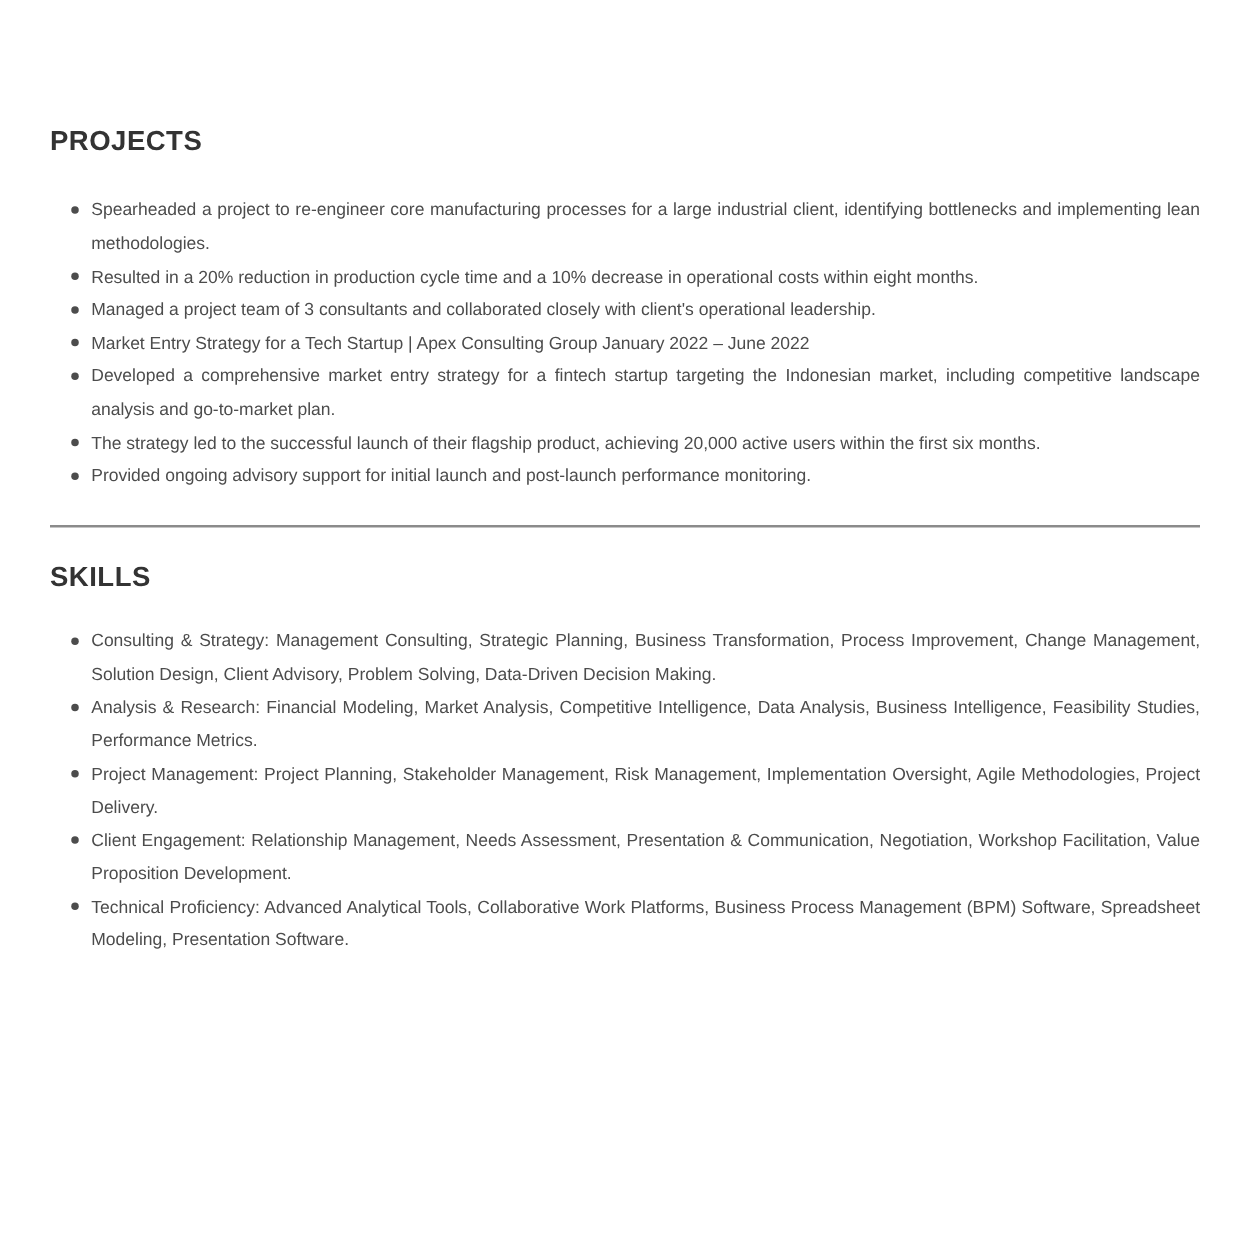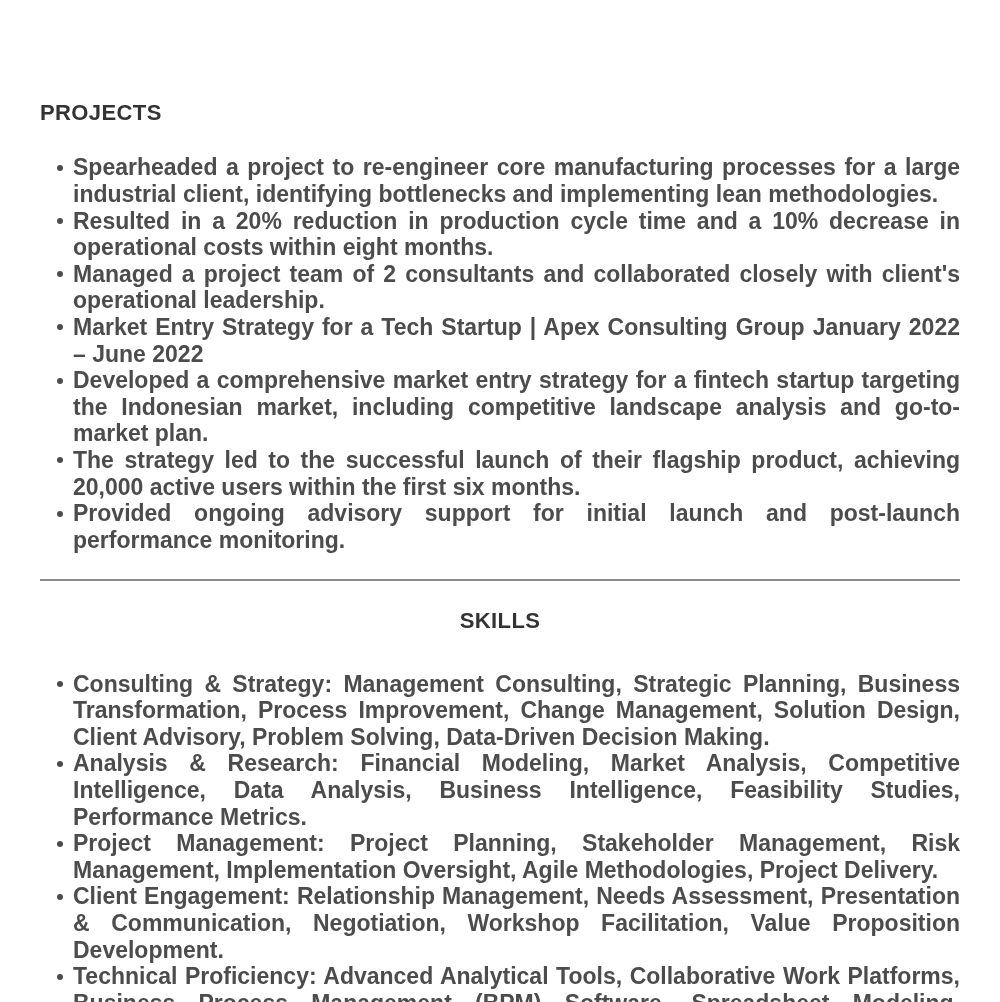--- a/index.html
+++ b/index.html
@@ -19,34 +19,33 @@
   }
   .section-title {
     margin: 0;
     font-size: 22px;
     line-height: 1.2;
     font-weight: 700;
     letter-spacing: 0.4px;
     color: #333333;
   }
   .section-title.projects { margin-bottom: 28px; margin-top: 44px; }
-  .section-title.skills   { margin-bottom: 36px; text-align: center; }
+  .section-title.skills   { margin-bottom: 24px; }
   ul.bullet-list {
     list-style: none;
     margin: 0;
     padding: 0 0 0 33px;
   }
   li.bullet {
     position: relative;
-    font-size: 23px;
+    font-size: 14px;
     line-height: 26.6px;
     color: #4c4c4c;
     text-align: justify;
     text-justify: inter-word;
-    font-weight: bold;
   }
   li.bullet::before {
     content: "";
     position: absolute;
     left: -16px;
     top: 10.5px;
     width: 6px;
     height: 6px;
     border-radius: 50%;
     background: #4c4c4c;
@@ -61,21 +60,21 @@
 </head>
 <body>
 
 <main class="page">
 
   <section>
     <h2 class="section-title projects">PROJECTS</h2>
     <ul class="bullet-list">
       <li class="bullet">Spearheaded a project to re-engineer core manufacturing processes for a large industrial client, identifying bottlenecks and implementing lean methodologies.</li>
       <li class="bullet">Resulted in a 20% reduction in production cycle time and a 10% decrease in operational costs within eight months.</li>
-      <li class="bullet">Managed a project team of 2 consultants and collaborated closely with client's operational leadership.</li>
+      <li class="bullet">Managed a project team of 3 consultants and collaborated closely with client's operational leadership.</li>
       <li class="bullet">Market Entry Strategy for a Tech Startup | Apex Consulting Group January 2022 – June 2022</li>
       <li class="bullet">Developed a comprehensive market entry strategy for a fintech startup targeting the Indonesian market, including competitive landscape analysis and go-to-market plan.</li>
       <li class="bullet">The strategy led to the successful launch of their flagship product, achieving 20,000 active users within the first six months.</li>
       <li class="bullet">Provided ongoing advisory support for initial launch and post-launch performance monitoring.</li>
     </ul>
   </section>
 
   <hr class="section-divider">
 
   <section>

